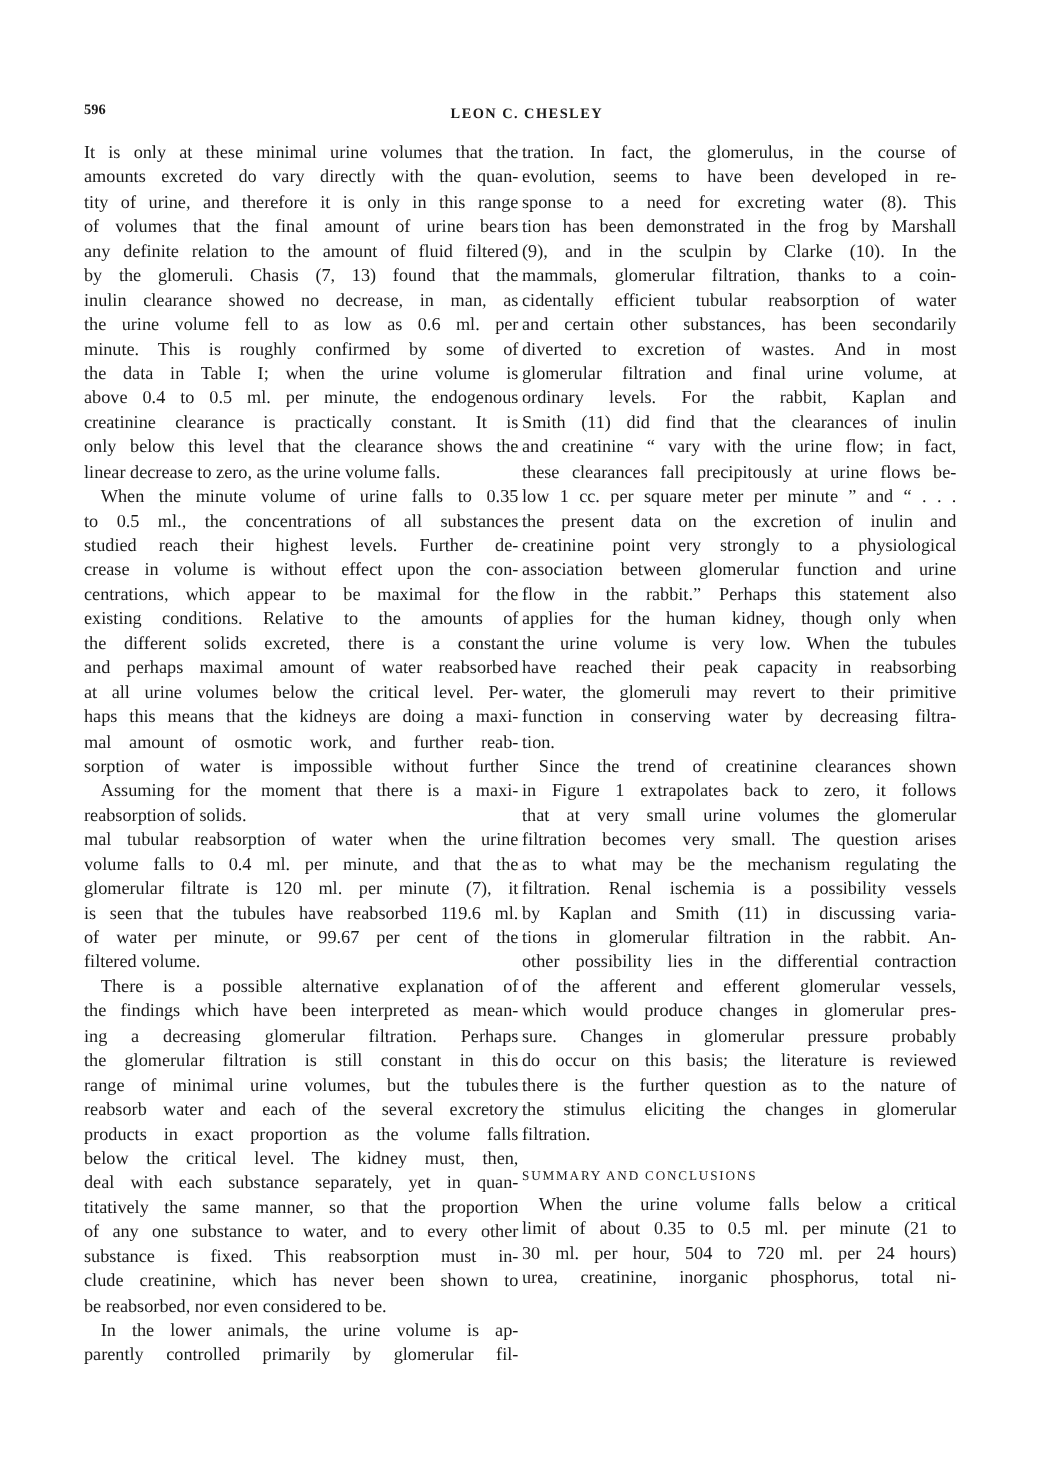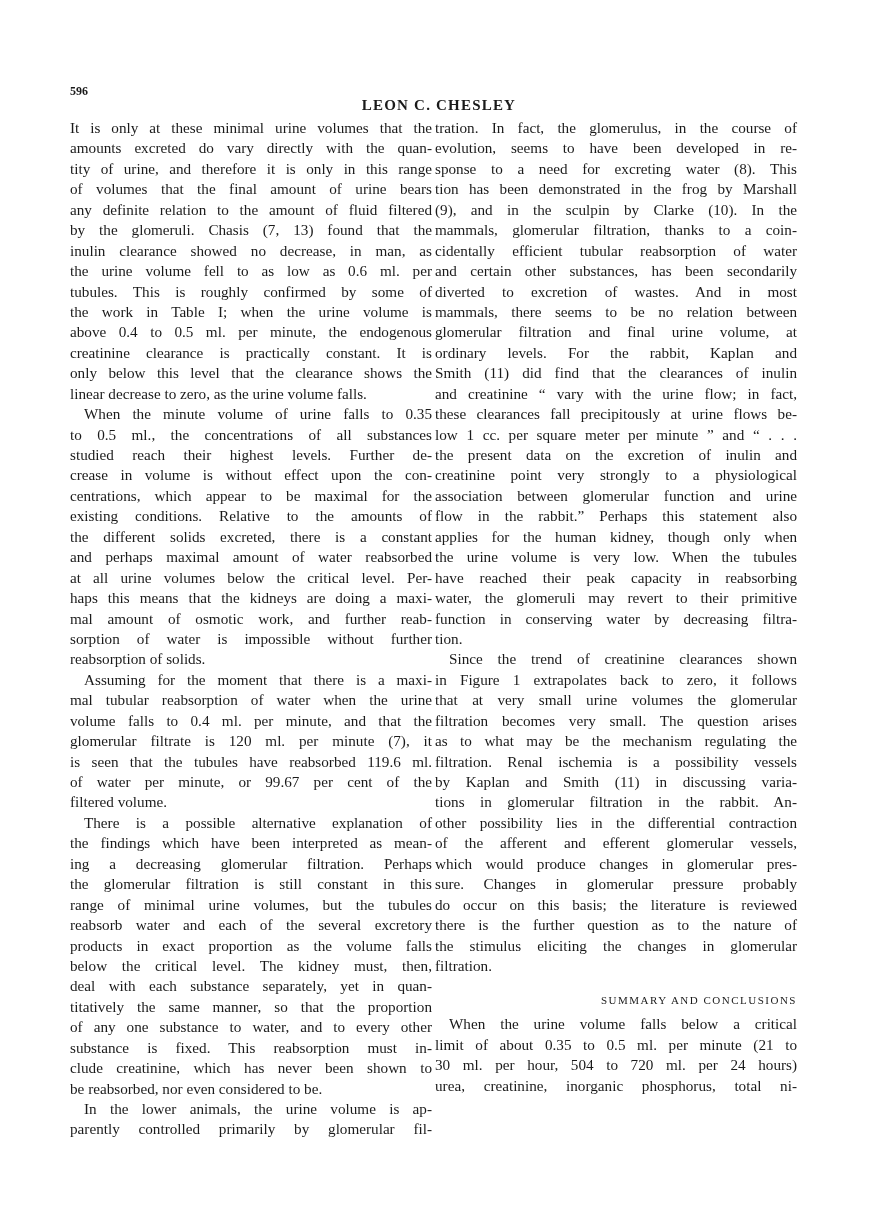--- a/index.html
+++ b/index.html
@@ -1,67 +1,67 @@
 <!DOCTYPE html>
 <html><head>
 <meta charset="utf-8">
 <style>
   html, body { margin: 0; padding: 0; background: #ffffff; }
   body { width: 875px; height: 1224px; position: relative; overflow: hidden;
          font-family: "Liberation Serif", "DejaVu Serif", serif; color: #1a1a1a; }
   .running-head { position: absolute; top: 84px; left: 70px; width: 738px; height: 20px; }
   .page-number { position: absolute; left: 0; top: 0; font-size: 12px; font-weight: bold; }
-  .author { position: absolute; left: 0; width: 100%; top: 13px; text-align: center;
-            font-size: 15px; font-weight: bold; letter-spacing: 1.2px; }
+  .author { position: absolute; left: 0; width: 100%; top: 3px; text-align: center;
+            font-size: 12px; font-weight: bold; letter-spacing: 1.2px; }
   .column { position: absolute; top: 118px; width: 362px; font-size: 15.2px; line-height: 20.45px; }
   .col-left { left: 70px; }
   .col-right { left: 435px; }
   .line { display: block; white-space: nowrap; text-align: justify; text-align-last: justify; height: 20.45px; }
   .line.last { text-align-last: left; }
   .line.indent { padding-left: 14px; }
-  .heading { display: block; text-align: right; font-size: 11px; letter-spacing: 1.5px;
+  .heading { display: block; text-align: left; font-size: 11px; letter-spacing: 1.5px;
              margin: 14px 0 8px 0; height: 16px; }
 </style>
 </head>
 <body>
 
 <div class="running-head">
   <span class="page-number">596</span>
   <span class="author">LEON C. CHESLEY</span>
 </div>
 
 <div class="column col-left" id="col-left">
     <span class="line">It is only at these minimal urine volumes that the</span>
     <span class="line">amounts excreted do vary directly with the quan-</span>
     <span class="line">tity of urine, and therefore it is only in this range</span>
     <span class="line">of volumes that the final amount of urine bears</span>
     <span class="line">any definite relation to the amount of fluid filtered</span>
     <span class="line">by the glomeruli.  Chasis (7, 13) found that the</span>
     <span class="line">inulin clearance showed no decrease, in man, as</span>
     <span class="line">the urine volume fell to as low as 0.6 ml. per</span>
-    <span class="line">tubules.  This is roughly confirmed by some of</span>
-    <span class="line">the work in Table I; when the urine volume is</span>
+    <span class="line">minute.  This is roughly confirmed by some of</span>
+    <span class="line">the data in Table I; when the urine volume is</span>
     <span class="line">above 0.4 to 0.5 ml. per minute, the endogenous</span>
     <span class="line">creatinine clearance is practically constant.  It is</span>
     <span class="line">only below this level that the clearance shows the</span>
     <span class="line last">linear decrease to zero, as the urine volume falls.</span>
     <span class="line indent">When the minute volume of urine falls to 0.35</span>
     <span class="line">to 0.5 ml., the concentrations of all substances</span>
     <span class="line">studied reach their highest levels.  Further de-</span>
     <span class="line">crease in volume is without effect upon the con-</span>
     <span class="line">centrations, which appear to be maximal for the</span>
     <span class="line">existing conditions.  Relative to the amounts of</span>
     <span class="line">the different solids excreted, there is a constant</span>
     <span class="line">and perhaps maximal amount of water reabsorbed</span>
     <span class="line">at all urine volumes below the critical level.  Per-</span>
     <span class="line">haps this means that the kidneys are doing a maxi-</span>
     <span class="line">mal amount of osmotic work, and further reab-</span>
     <span class="line">sorption of water is impossible without further</span>
+    <span class="line indent">Assuming for the moment that there is a maxi-</span>
     <span class="line last">reabsorption of solids.</span>
-    <span class="line indent">Assuming for the moment that there is a maxi-</span>
     <span class="line">mal tubular reabsorption of water when the urine</span>
     <span class="line">volume falls to 0.4 ml. per minute, and that the</span>
     <span class="line">glomerular filtrate is 120 ml. per minute (7), it</span>
     <span class="line">is seen that the tubules have reabsorbed 119.6 ml.</span>
     <span class="line">of water per minute, or 99.67 per cent of the</span>
     <span class="line last">filtered volume.</span>
     <span class="line indent">There is a possible alternative explanation of</span>
     <span class="line">the findings which have been interpreted as mean-</span>
     <span class="line">ing a decreasing glomerular filtration.  Perhaps</span>
     <span class="line">the glomerular filtration is still constant in this</span>
@@ -81,21 +81,20 @@
 <div class="column col-right" id="col-right">
     <span class="line">tration.  In fact, the glomerulus, in the course of</span>
     <span class="line">evolution, seems to have been developed in re-</span>
     <span class="line">sponse to a need for excreting water (8).  This</span>
     <span class="line">tion has been demonstrated in the frog by Marshall</span>
     <span class="line">(9), and in the sculpin by Clarke (10).  In the</span>
     <span class="line">mammals, glomerular filtration, thanks to a coin-</span>
     <span class="line">cidentally efficient tubular reabsorption of water</span>
     <span class="line">and certain other substances, has been secondarily</span>
     <span class="line">diverted to excretion of wastes.  And in most</span>
-    <span class="line">mammals, there seems to be no relation between</span>
     <span class="line">glomerular filtration and final urine volume, at</span>
     <span class="line">ordinary levels.  For the rabbit, Kaplan and</span>
     <span class="line">Smith (11) did find that the clearances of inulin</span>
     <span class="line">and creatinine “ vary with the urine flow; in fact,</span>
     <span class="line">these clearances fall precipitously at urine flows be-</span>
     <span class="line">low 1 cc. per square meter per minute ” and “ . . .</span>
     <span class="line">the present data on the excretion of inulin and</span>
     <span class="line">creatinine point very strongly to a physiological</span>
     <span class="line">association between glomerular function and urine</span>
     <span class="line">flow in the rabbit.”  Perhaps this statement also</span>

